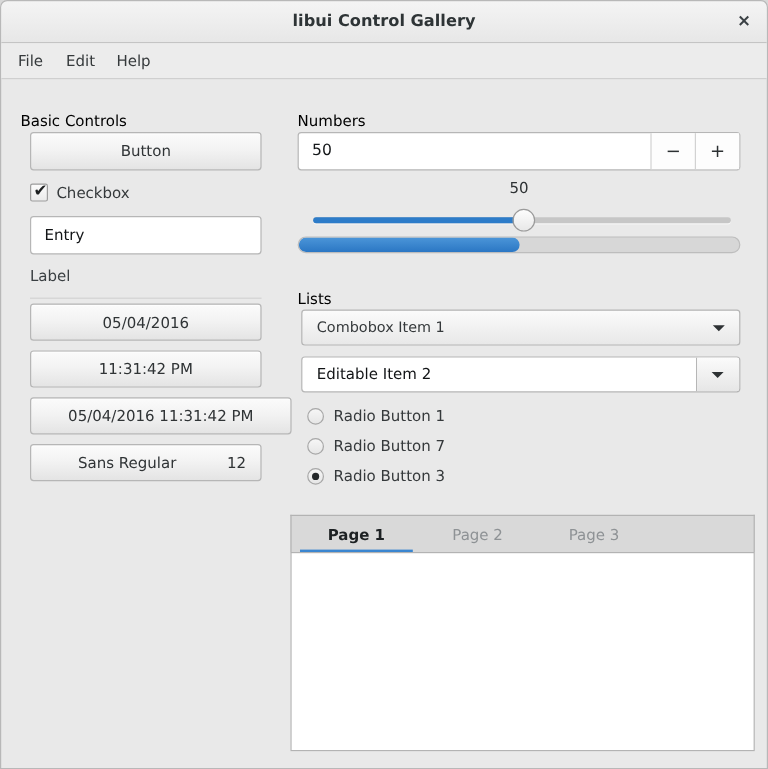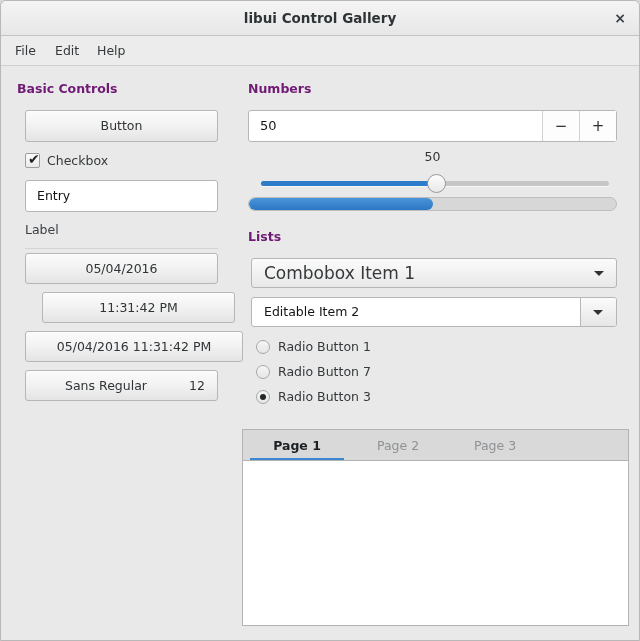--- a/index.html
+++ b/index.html
@@ -50,21 +50,21 @@
     border-bottom: 1px solid #cfcfcf;
   }
   .menu-item {
     position: absolute; top: 0; height: 29px; line-height: 29px;
     font-size: 12.5px; color: #35393b; cursor: pointer; padding: 0 6px;
   }
 
   
   .group-title {
     position: absolute;
-    font-size: 12.5px; font-weight: bold; color: #701a75;
+    font-size: 12.5px; font-weight: normal; color: #000000; margin-top: 12px;
   }
   .plain-label {
     position: absolute;
     font-size: 12.5px; color: #3a3f42;
   }
 
   
   .gbutton {
     position: absolute;
     box-sizing: border-box;
@@ -165,21 +165,21 @@
     border-radius: 7px;
   }
 
   
   #combo1 {
     position: absolute; left: 250px; top: 257px;
     width: 366px; height: 30px; box-sizing: border-box;
     background: linear-gradient(to bottom,#fbfbfb,#e8e8e8);
     border: 1px solid #b6b6b6; border-radius: 3px; cursor: pointer;
   }
-  #combo1-text { position: absolute; left: 12px; top: 0; height: 28px; line-height: 28px; font-size: 17px; color: #35393b; }
+  #combo1-text { position: absolute; left: 12px; top: 0; height: 28px; line-height: 28px; font-size: 12px; color: #35393b; }
   .arrow-down {
     width: 0; height: 0;
     border-left: 5px solid transparent;
     border-right: 5px solid transparent;
     border-top: 5px solid #2e3234;
   }
   #combo1-arrow { position: absolute; right: 12px; top: 12px; }
 
   #combo2 {
     position: absolute; left: 250px; top: 296px;
@@ -271,21 +271,21 @@
   </div>
 
   <div class="gentry" style="left:24px; top:179px; width:193px; height:32px; line-height:30px; padding-left:11px;">Entry</div>
 
   <div class="plain-label" style="left:24px; top:221px;">Label</div>
 
   <div class="hsep" style="left:24px; top:247px; width:193px;"></div>
 
   <div class="gbutton" style="left:24px; top:252px; width:193px; height:31px; line-height:29px;">05/04/2016</div>
 
-  <div class="gbutton" style="left:24px; top:291px; width:193px; height:31px; line-height:29px;margin-left:17px;">11:31:42 PM</div>
+  <div class="gbutton" style="left:24px; top:291px; width:193px; height:31px; line-height:29px;">11:31:42 PM</div>
 
   <div class="gbutton" style="left:24px; top:330px; width:218px; height:31px; line-height:29px;">05/04/2016 11:31:42 PM</div>
 
   <div class="gbutton" style="left:24px; top:369px; width:193px; height:31px;">
     <span style="position:absolute; left:0; top:0; width:160px; height:29px; line-height:29px; text-align:center;">Sans Regular</span>
     <span style="position:absolute; right:12px; top:0; height:29px; line-height:29px;">12</span>
   </div>
 
   <div class="group-title" style="left:247px; top:80px;">Numbers</div>
 

